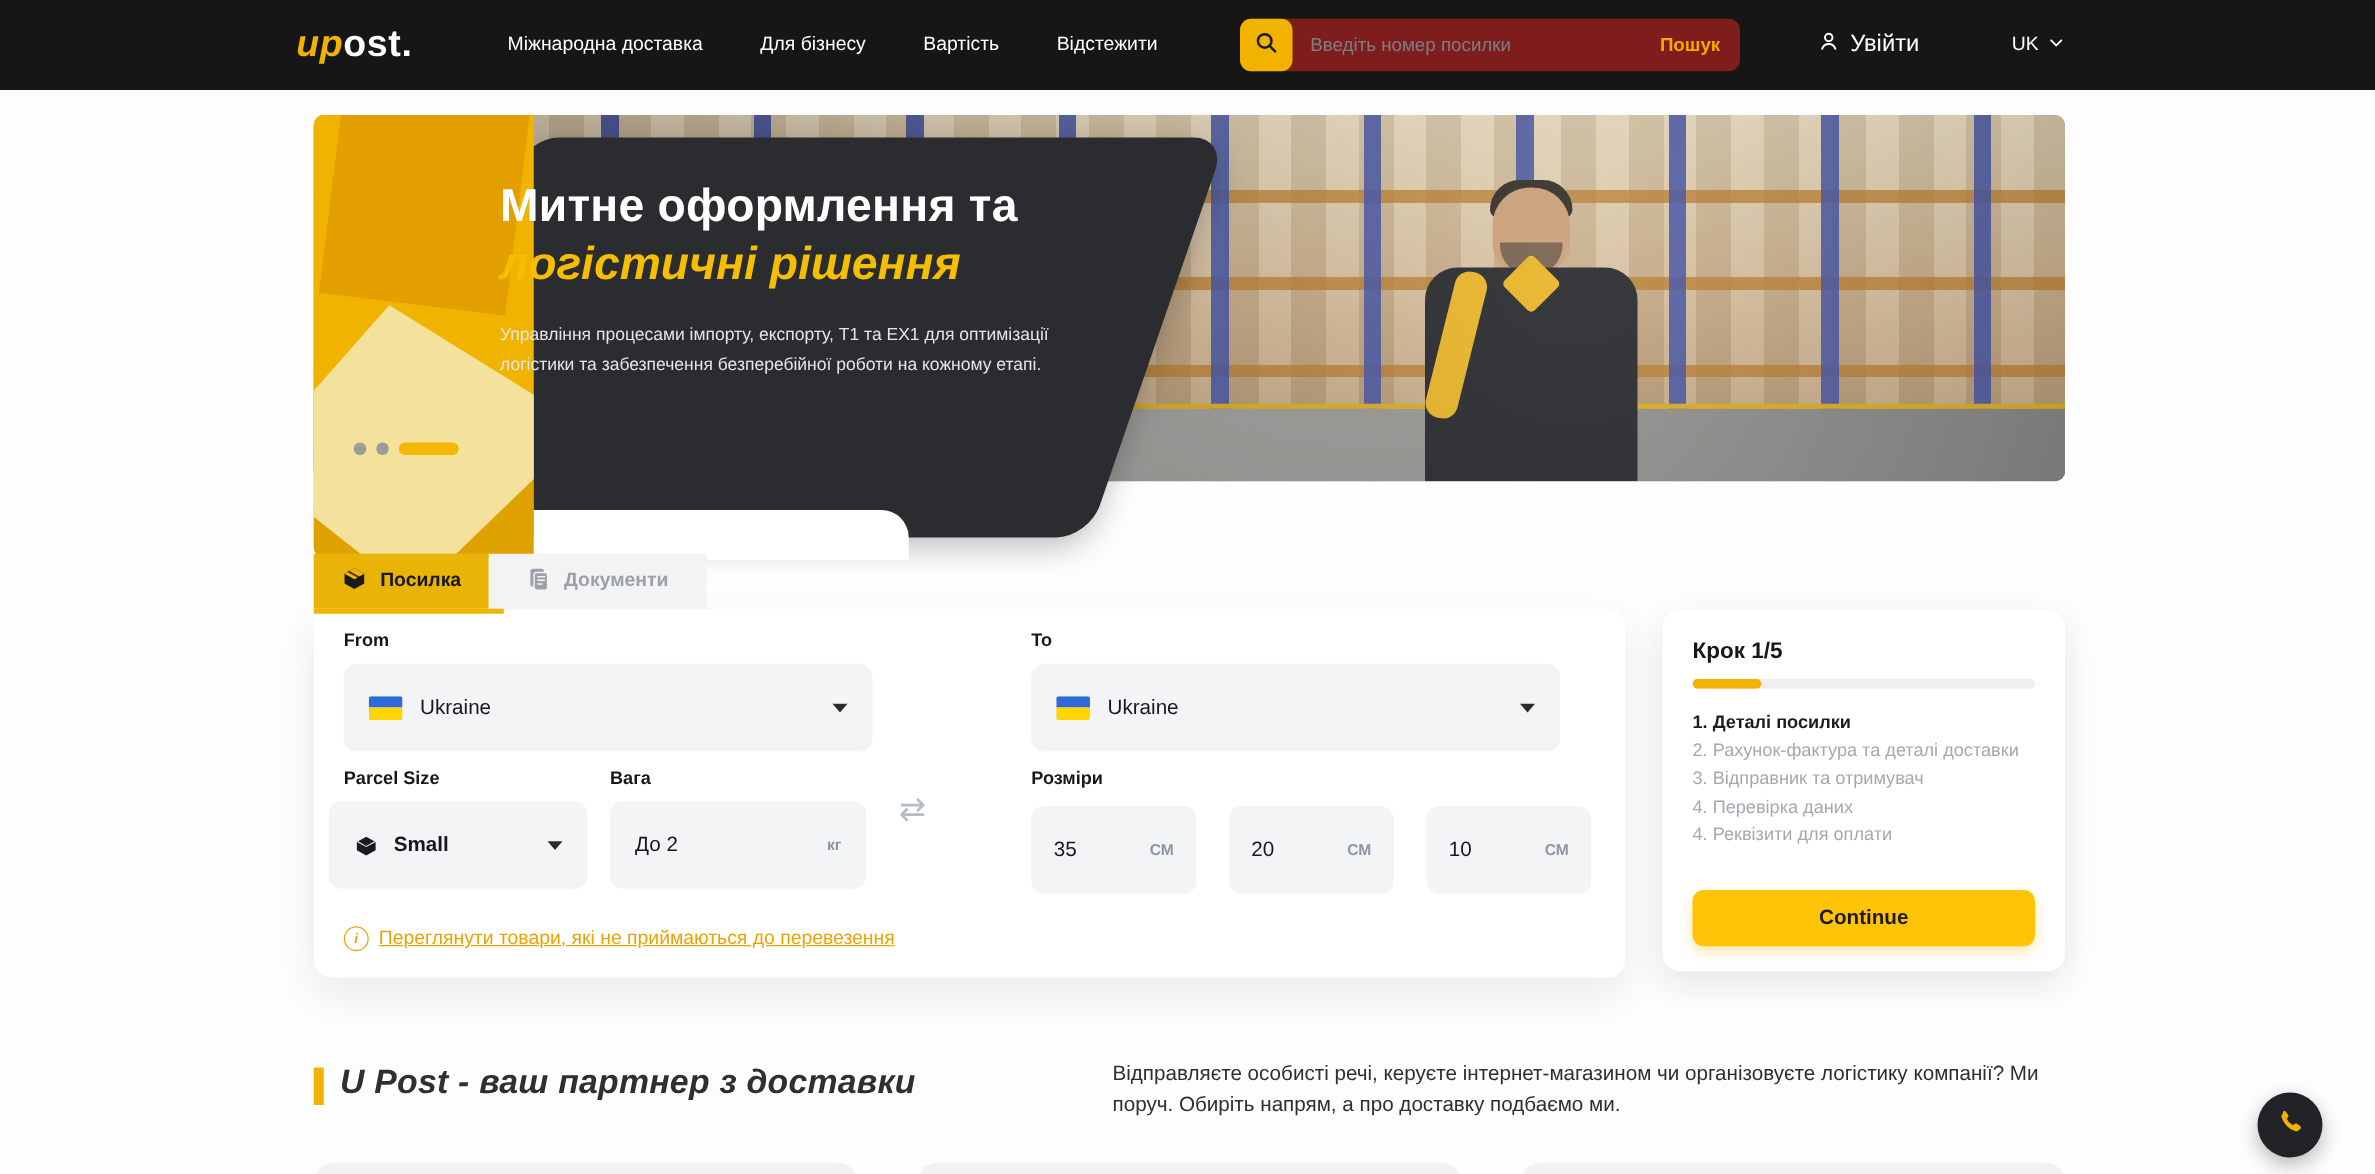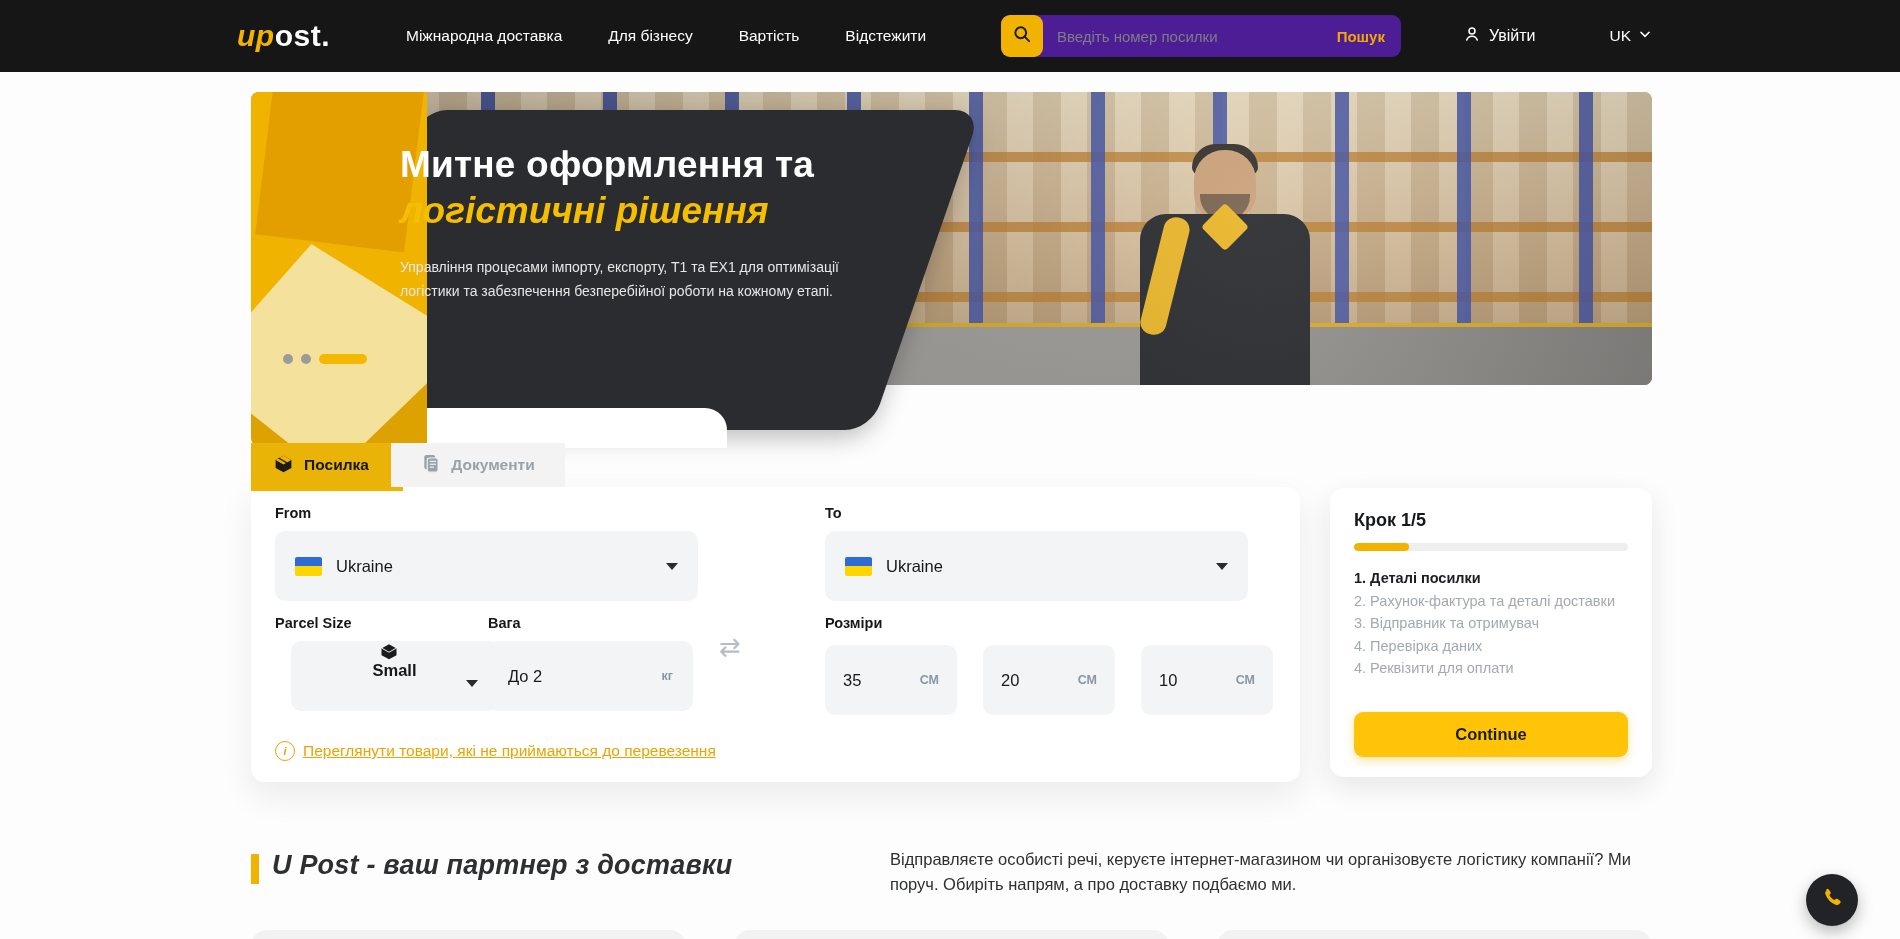--- a/index.html
+++ b/index.html
@@ -9,28 +9,28 @@
   
   .navbar{position:absolute;left:0;top:0;width:1900px;height:72px;background:#161617;
     display:flex;align-items:center;padding:0 248px 0 237px;box-sizing:border-box;}
   .logo{font-size:30px;font-weight:800;letter-spacing:.5px;cursor:pointer;display:flex;align-items:baseline;}
   .logo .lg-a{color:#F2B300;font-style:italic;}
   .logo .lg-b{color:#ffffff;}
   .nav-items{display:flex;gap:46px;margin-left:76px;}
   .nav-item{color:#ffffff;font-size:15.5px;cursor:pointer;white-space:nowrap;}
   .nav-spacer{flex:1;}
   .search{position:relative;display:flex;align-items:center;height:42px;width:400px;
-    background:#4c1d95;border-radius:9px;}
+    background:#7f1d1d;border-radius:9px;}
   .search-btn{position:absolute;left:0;top:0;width:42px;height:42px;background:#F2B300;
     border-radius:9px;display:flex;align-items:center;justify-content:center;cursor:pointer;}
   .search-input{flex:1;margin-left:54px;background:transparent;border:none;outline:none;
     color:#cfcfd2;font-size:15px;font-family:"Liberation Sans",sans-serif;}
   .search-input::placeholder{color:#7e7e82;}
   .search-go{color:#F2A900;font-weight:700;font-size:15px;padding:0 16px;cursor:pointer;}
-  .login{display:flex;align-items:center;gap:8px;color:#fff;font-size:16px;margin-left:62px;cursor:pointer;}
+  .login{display:flex;align-items:center;gap:8px;color:#fff;font-size:19px;margin-left:62px;cursor:pointer;}
   .lang{display:flex;align-items:center;gap:7px;color:#fff;font-size:15.5px;margin-left:74px;cursor:pointer;}
 
   
   .hero{position:absolute;left:251px;top:92px;width:1401px;height:293px;}
   .hero-photo{position:absolute;inset:0;border-radius:8px;overflow:hidden;background:#cdb089;}
   .wh-bg{position:absolute;inset:0;
     background:
       repeating-linear-gradient(90deg, rgba(60,76,158,0) 0 108px, rgba(60,76,158,.88) 108px 122px),
       repeating-linear-gradient(180deg, rgba(0,0,0,0) 0 60px, rgba(182,116,32,.75) 60px 70px),
       repeating-linear-gradient(90deg, rgba(255,255,255,.10) 0 26px, rgba(92,62,28,.12) 26px 54px),
@@ -244,21 +244,21 @@
     <div class="f-box" style="left:574px;top:44px;width:423px;">
       <div class="flag">
           <div class="flag-top"></div>
           <div class="flag-bot"></div>
         </div>
       <span class="f-value">Ukraine</span>
       <span class="caret"></span>
     </div>
 
     <div class="f-label" style="left:24px;top:128px;">Parcel Size</div>
-    <div class="f-box" style="left:40px;top:154px;width:207px;flex-direction:column;">
+    <div class="f-box" style="left:12px;top:154px;width:207px;">
       <span style="margin-right:12px;display:flex;">
         <svg width="20" height="20" viewBox="0 0 24 24">
             <path fill="#1b1b1f" d="M3 9l9-5 9 5v8l-9 5-9-5z"></path>
             <path fill="#ffffff" d="M3 9l9 5 9-5-1.2-.7L12 13 4.2 8.3z" opacity=".9"></path>
           </svg>
       </span>
       <span class="f-value" style="font-weight:700;">Small</span>
       <span class="caret"></span>
     </div>
 

